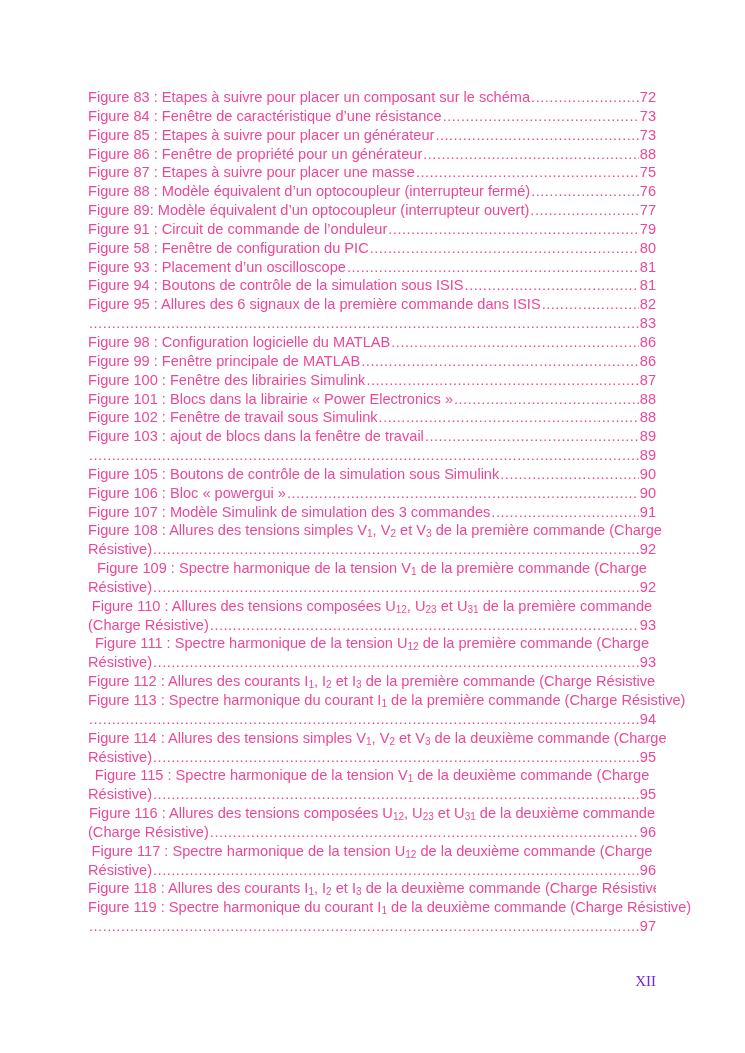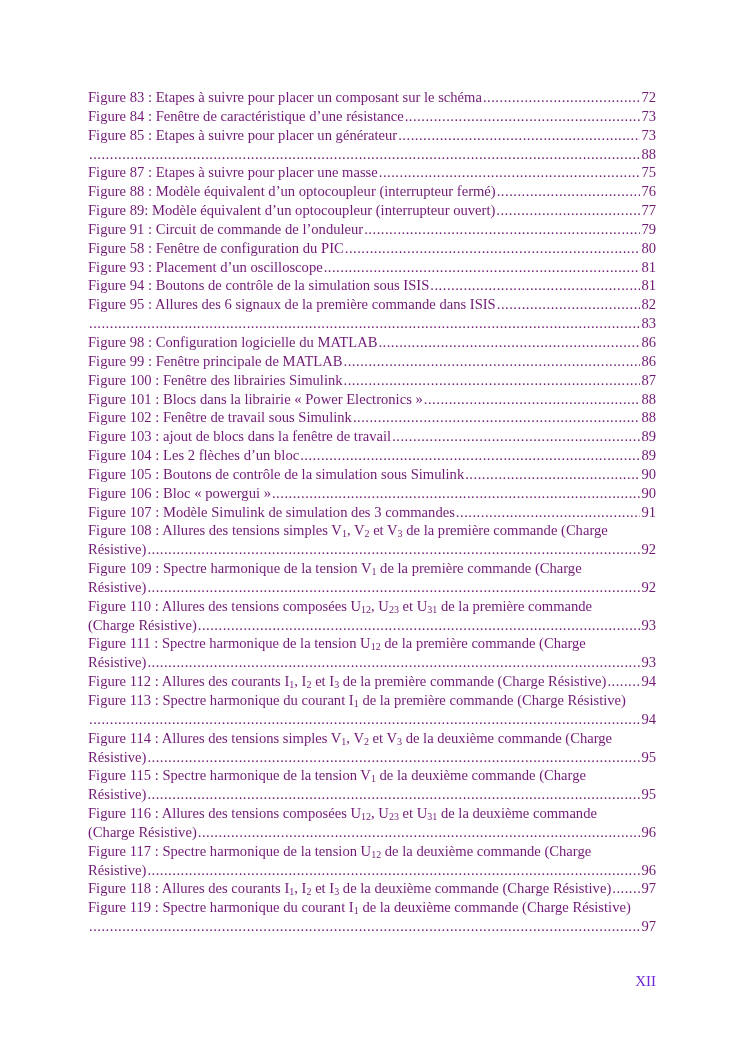--- a/index.html
+++ b/index.html
@@ -1,20 +1,21 @@
 <!DOCTYPE html>
 <html><head>
 <meta charset="utf-8">
 <style>
   html, body { margin: 0; padding: 0; background: #ffffff; }
   body { width: 745px; height: 1053px; position: relative; overflow: hidden; }
   .page {
     position: absolute; left: 88px; top: 88px; width: 568px;
-    font-family: Liberation Serif, serif; font-size: 14.6px; color: #701a75;
+    font-family: Liberation Sans, sans-serif; font-size: 14.6px; color: #ec4899;
     line-height: 18.85px;
+    text-align: center;
   }
   .entry { position: relative; }
   .line { display: flex; align-items: baseline; white-space: nowrap; overflow: hidden; }
   .line .txt { flex: 0 0 auto; }
   .line .dots { flex: 1 1 auto; overflow: hidden; white-space: nowrap; margin: 0 1px; letter-spacing: 0.5px; }
   .line .dots::after { content: "................................................................................................................................................................................................................................................................................................"; }
   .line .pg { flex: 0 0 auto; }
   .first-line { white-space: nowrap; }
   sub { font-size: 10px; vertical-align: -2px; line-height: 0; }
   .folio {
@@ -43,20 +44,21 @@
       </div>
       <div class="entry">
         <div class="line">
           <span class="txt">Figure 85 : Etapes à suivre pour placer un générateur</span>
           <span class="dots"></span>
           <span class="pg">73</span>
         </div>
       </div>
       <div class="entry">
         <div class="line">
+          <span class="txt">Figure 86 : Fenêtre de propriété pour un générateur</span>
           <span class="dots"></span>
           <span class="pg">88</span>
         </div>
       </div>
       <div class="entry">
         <div class="line">
           <span class="txt">Figure 87 : Etapes à suivre pour placer une masse</span>
           <span class="dots"></span>
           <span class="pg">75</span>
         </div>
@@ -153,21 +155,20 @@
       </div>
       <div class="entry">
         <div class="line">
           <span class="txt">Figure 103 : ajout de blocs dans la fenêtre de travail</span>
           <span class="dots"></span>
           <span class="pg">89</span>
         </div>
       </div>
       <div class="entry">
         <div class="line">
-          <span class="txt">Figure 104 : Les 2 flèches d’un bloc</span>
           <span class="dots"></span>
           <span class="pg">89</span>
         </div>
       </div>
       <div class="entry">
         <div class="line">
           <span class="txt">Figure 105 : Boutons de contrôle de la simulation sous Simulink</span>
           <span class="dots"></span>
           <span class="pg">90</span>
         </div>

